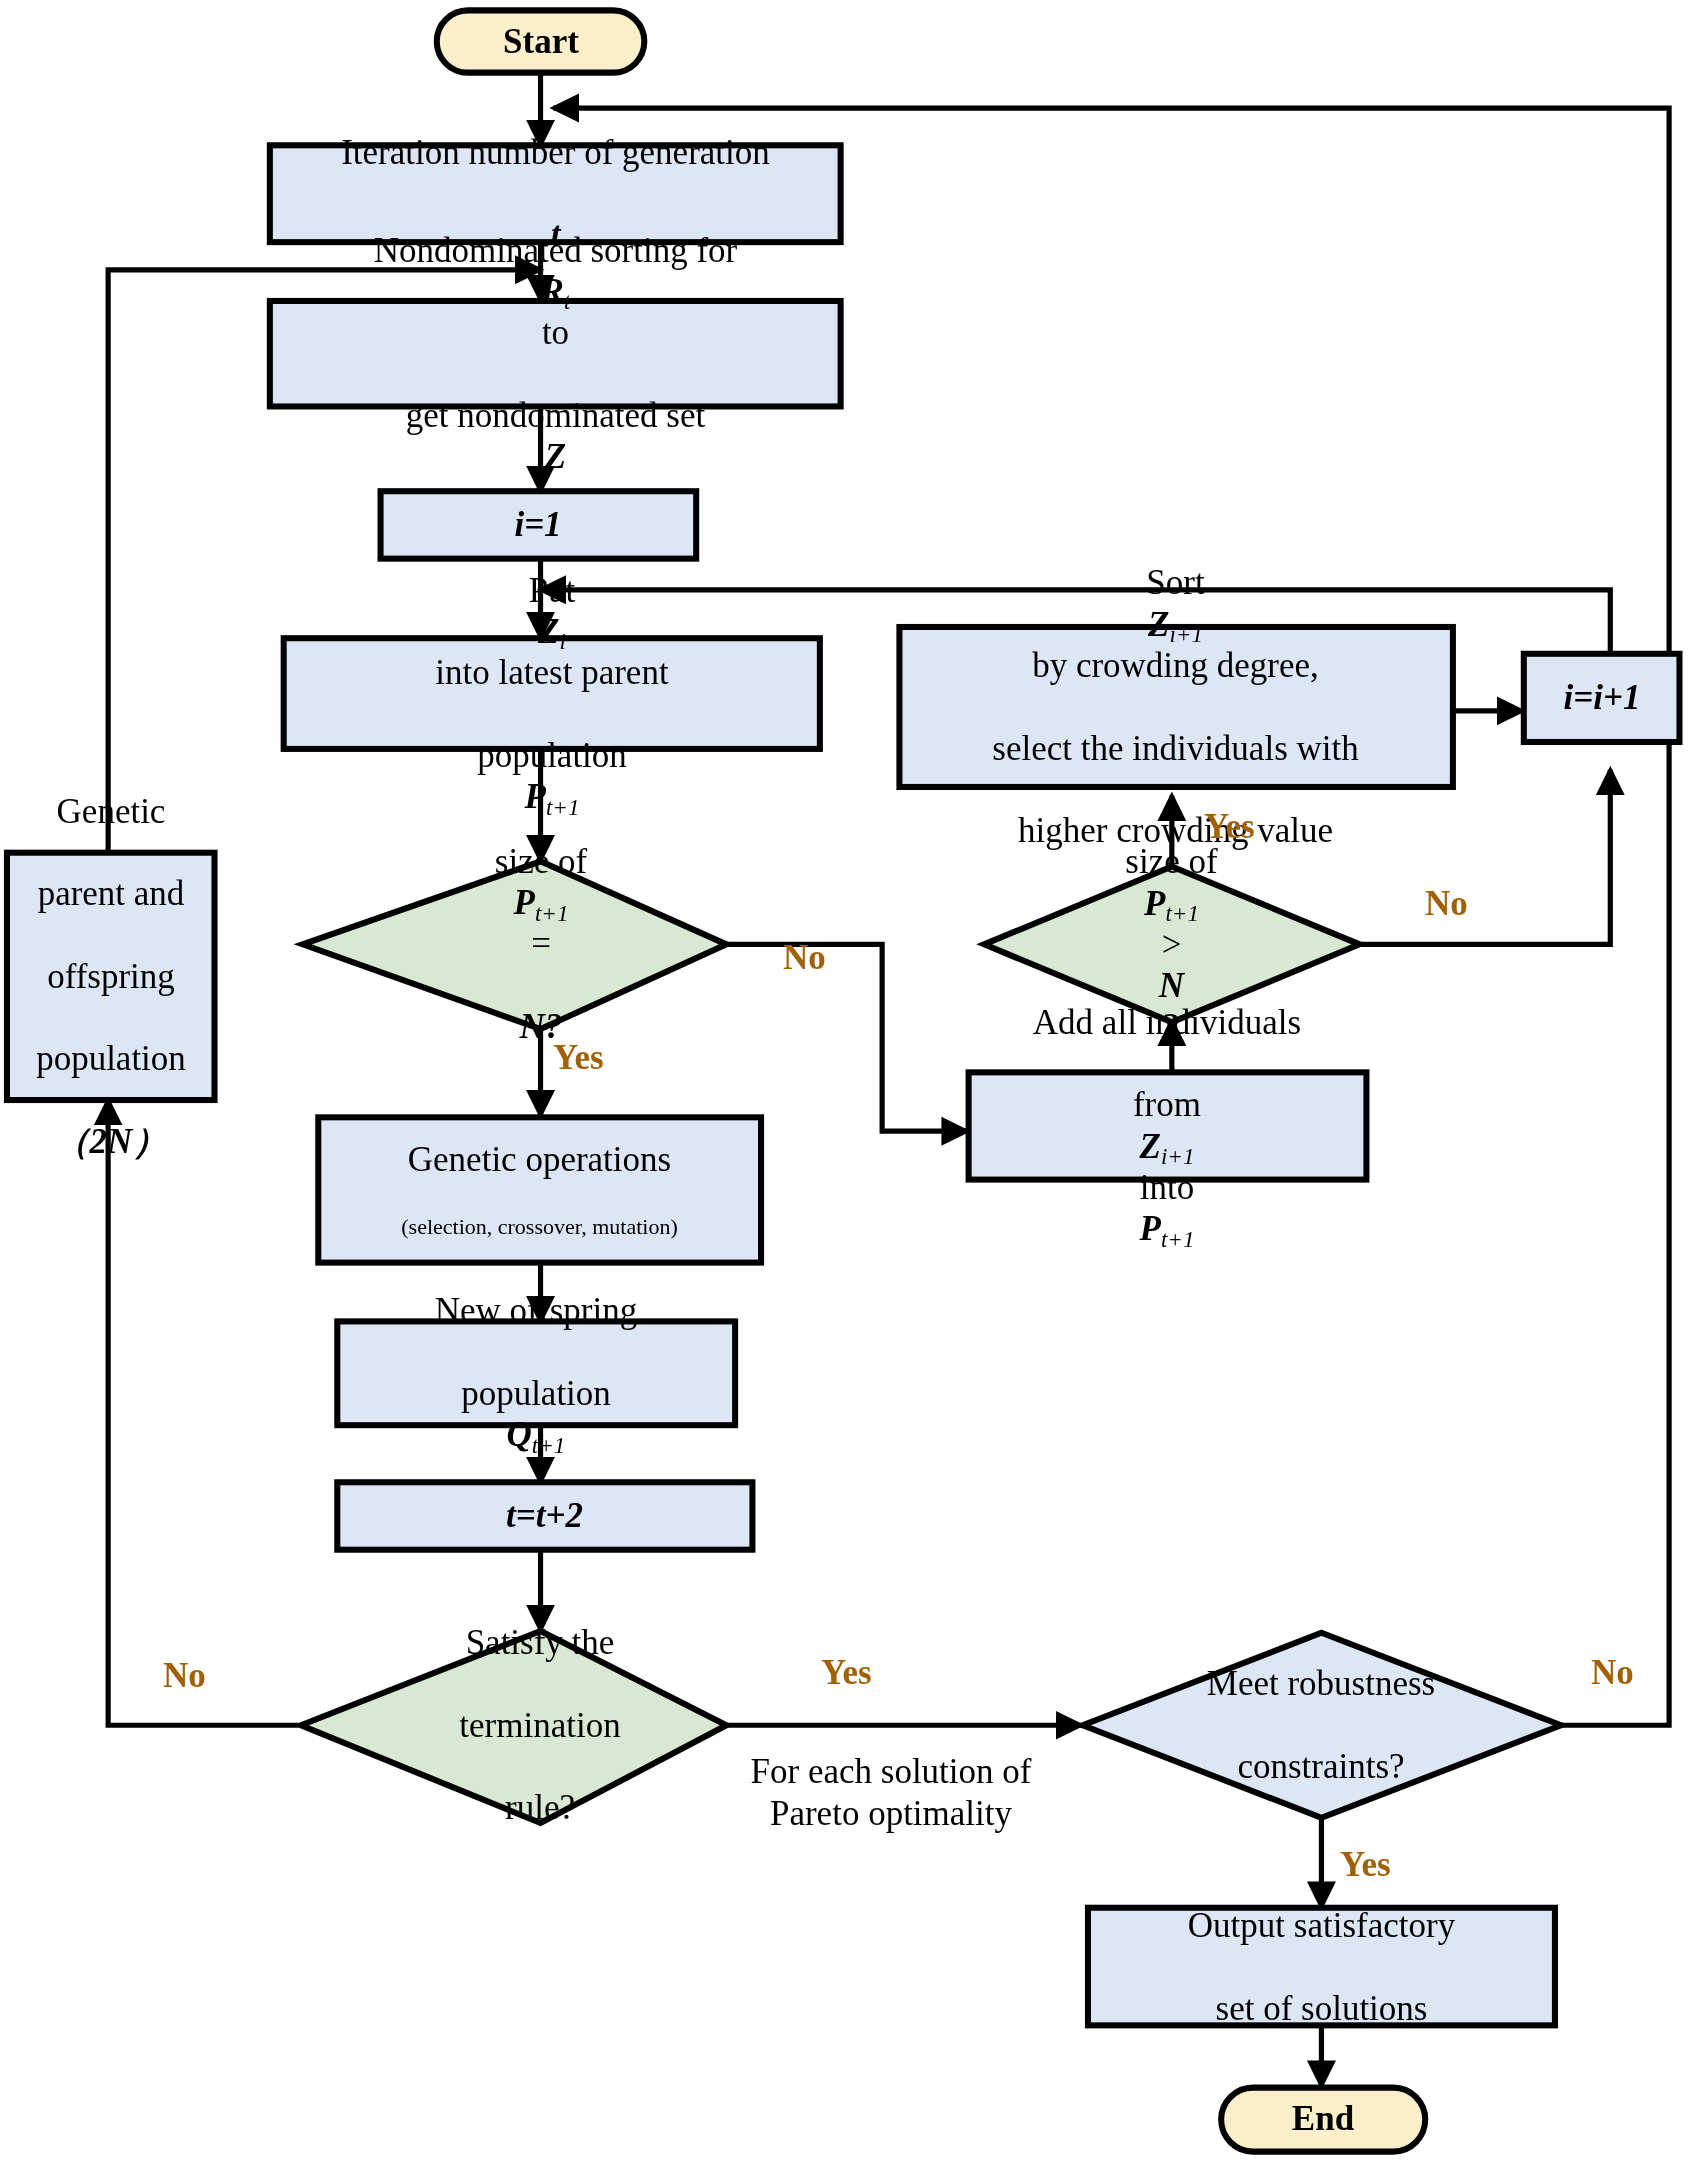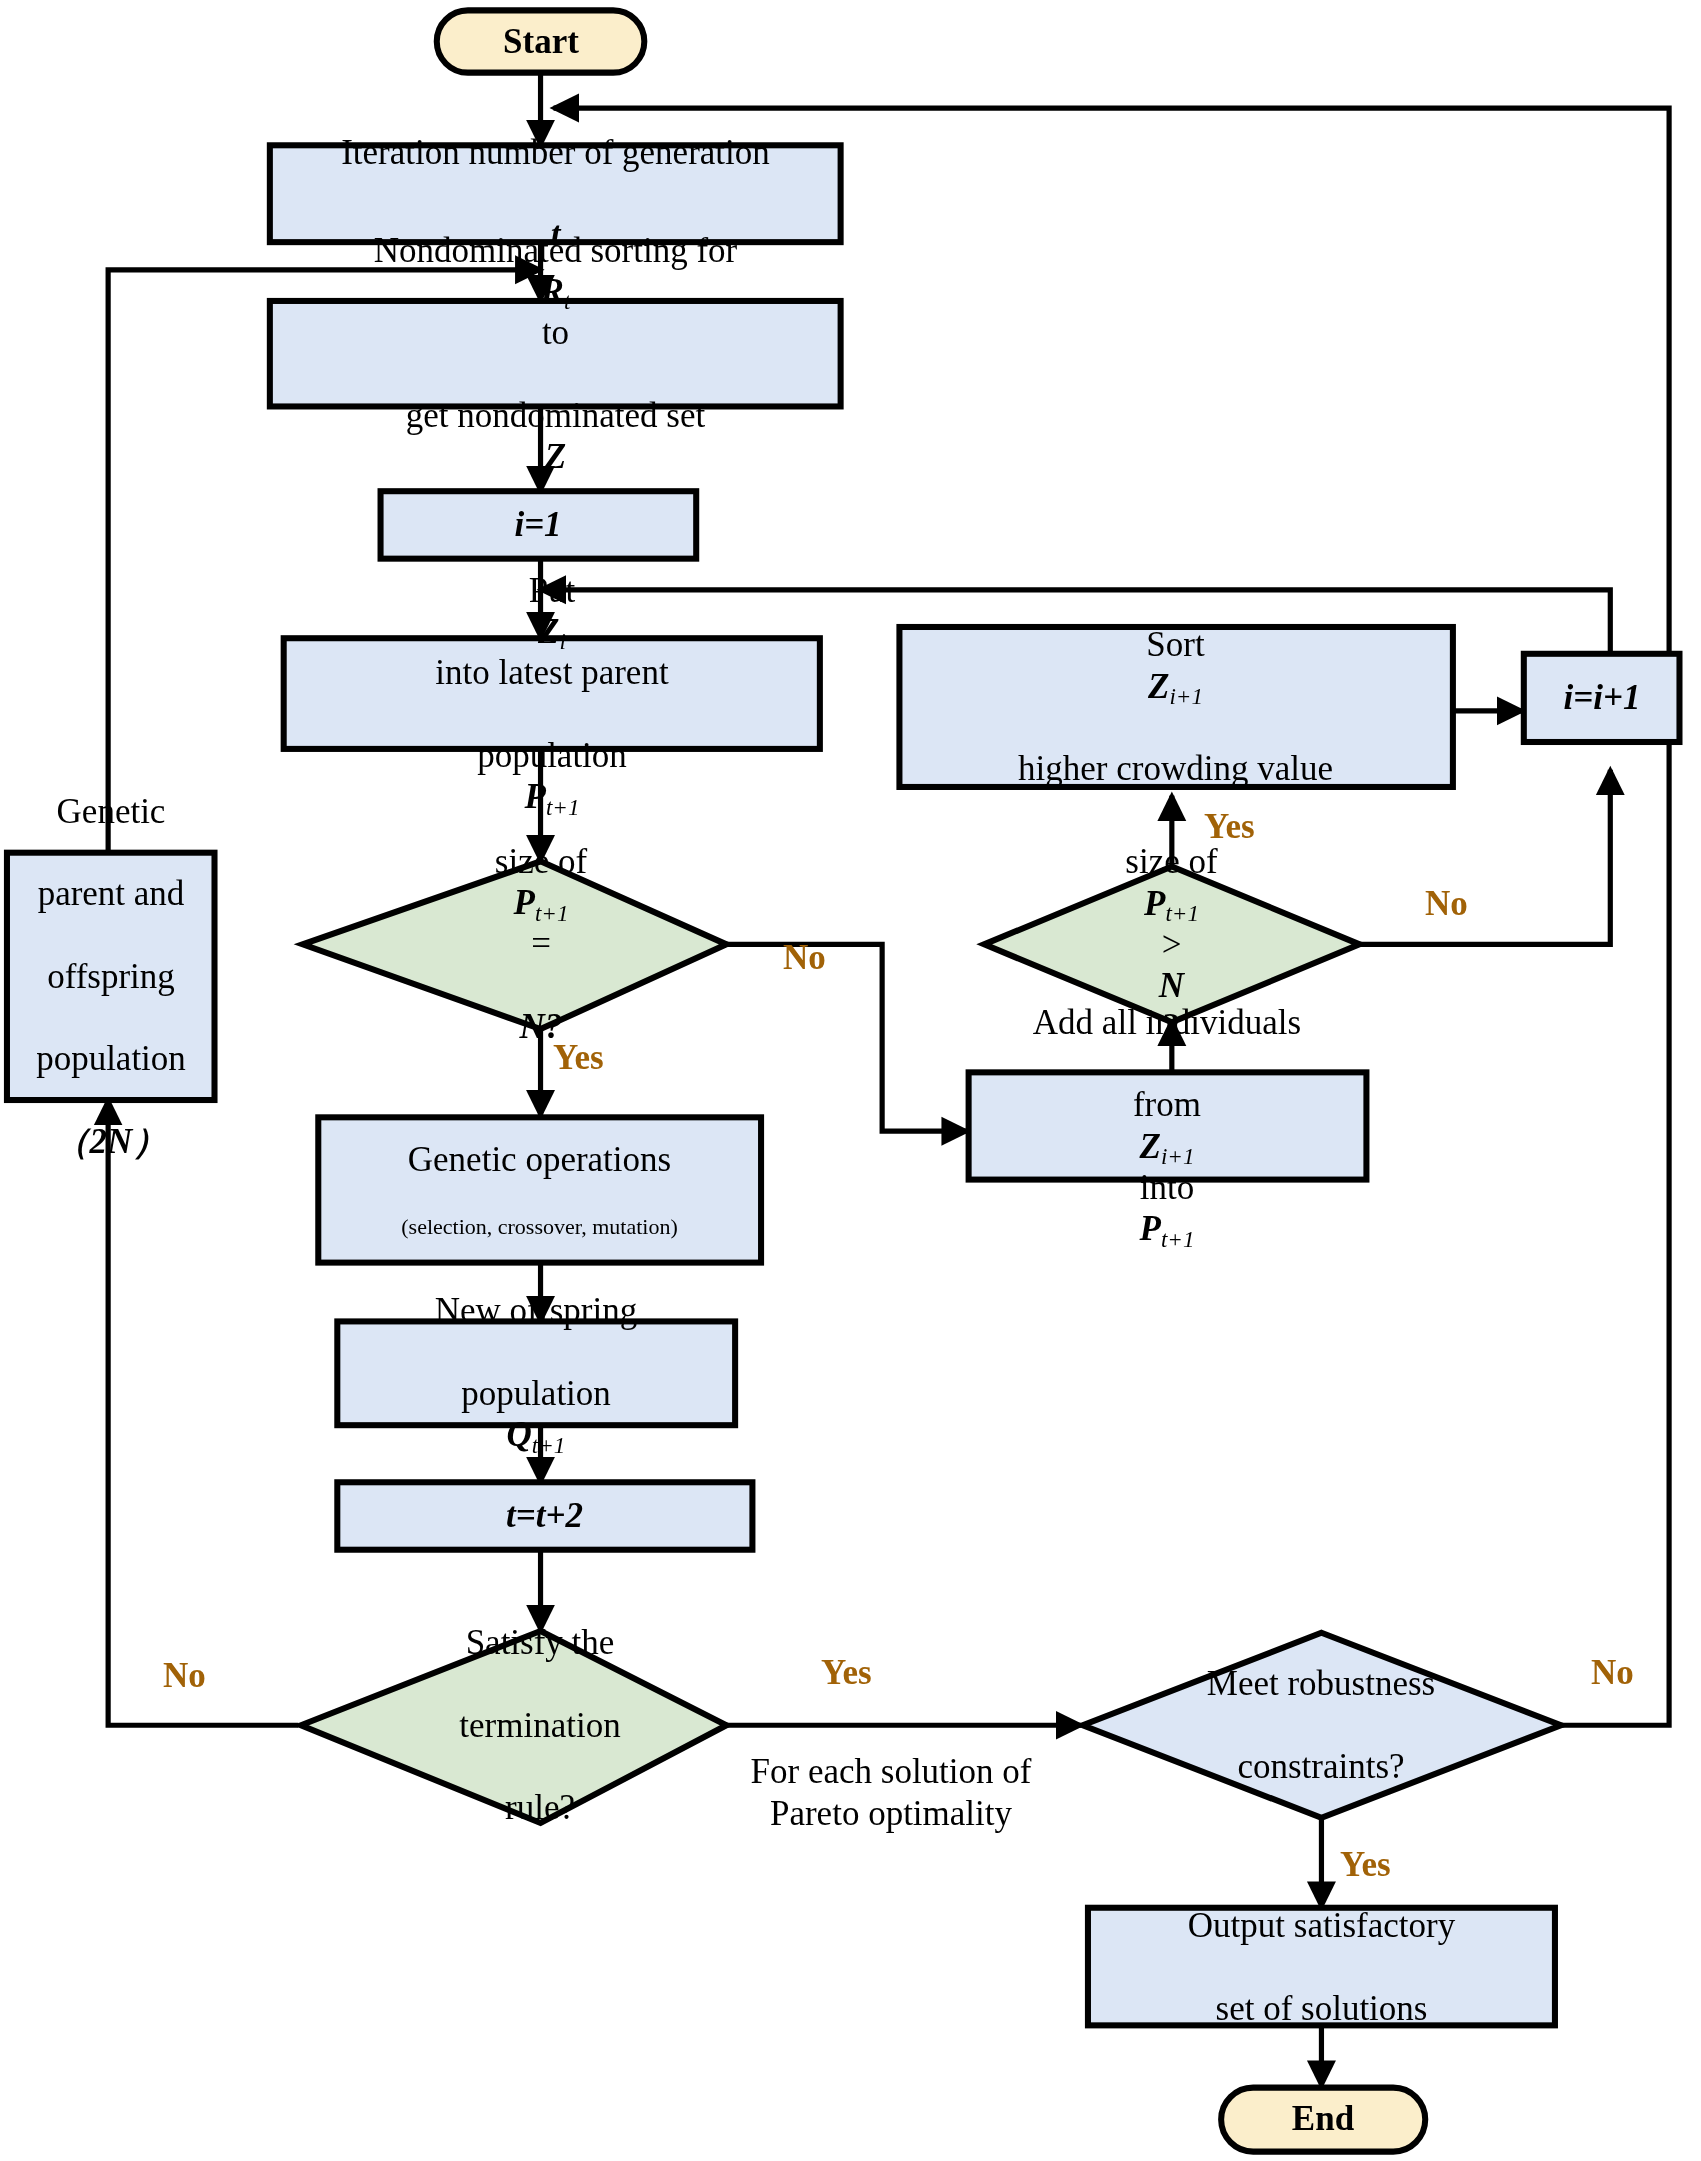--- a/index.html
+++ b/index.html
@@ -143,22 +143,22 @@
 
   <div class="node-text" style="left:368px;top:873px;width:346px;height:142px;">
     <span class="t-body">
       <span>size of </span><i class="v">P</i><sub><i class="vn">t+1</i></sub><span> =</span><br>
       <i class="vn" style="font-weight:bold;">N?</i>
     </span>
   </div>
 
   <div class="node-text" style="left:899px;top:627px;width:553px;height:160px;">
     <span class="t-body">
-      <span>Sort </span><i class="v">Z</i><sub><i class="vn">i+1</i></sub><br>
-      <br>
+      <span>Sort </span><i class="v">Z</i><sub><i class="vn">i+1</i></sub><span> by crowding degree,</span><br>
+      <span>select the individuals with</span><br>
       <span>higher crowding value</span>
     </span>
   </div>
 
   <div class="node-text" style="left:1524px;top:654px;width:156px;height:88px;">
     <span class="t-body t-bold" style="font-style:italic;">i=i+1</span>
   </div>
 
   <div class="node-text" style="left:1003px;top:908px;width:337px;height:73px;">
     <span class="t-body">

